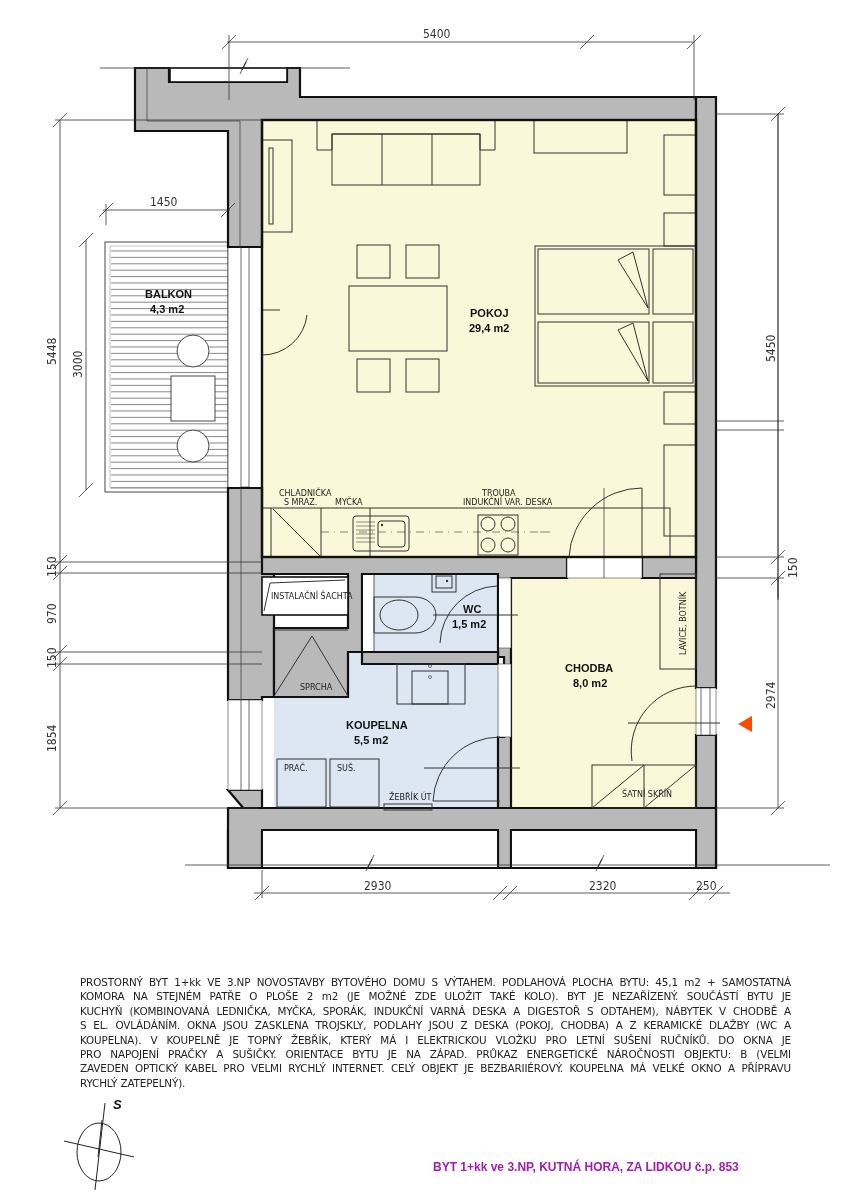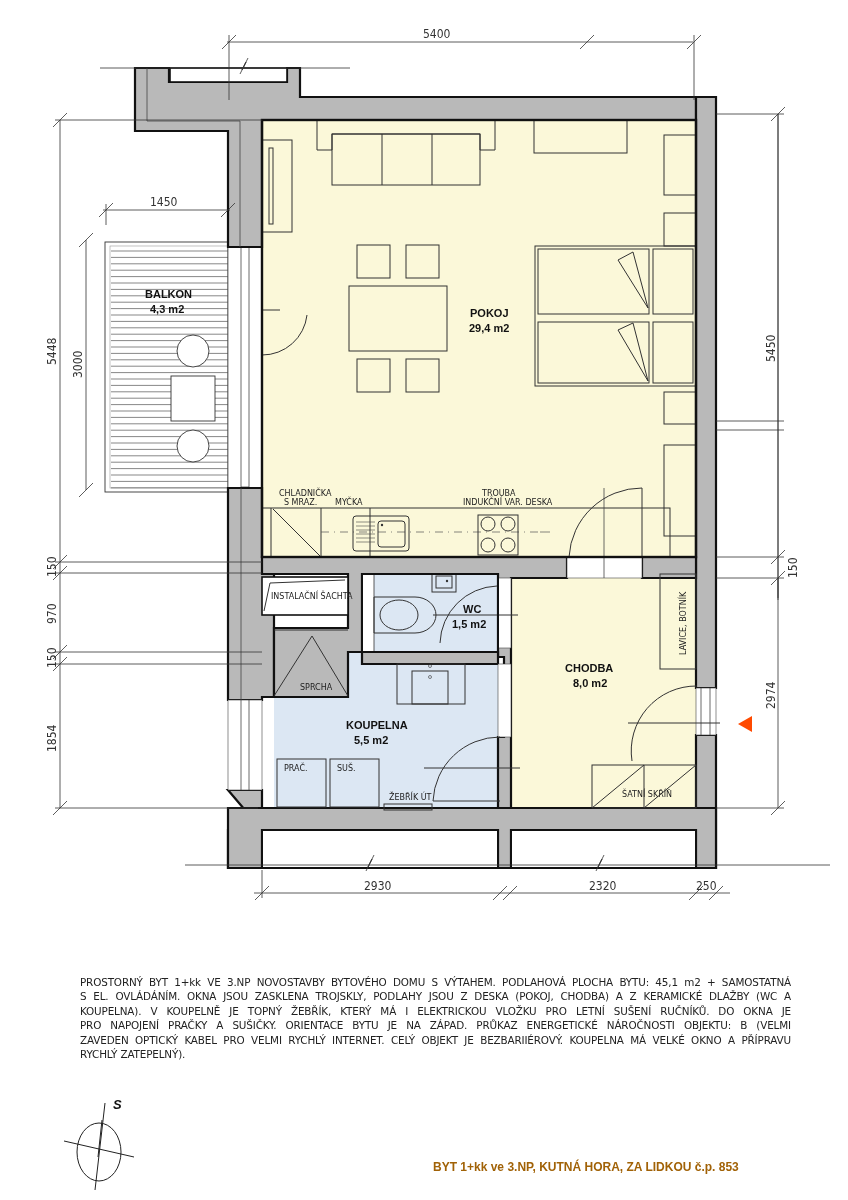--- a/index.html
+++ b/index.html
@@ -17,21 +17,21 @@
   .small { font-family: "DejaVu Sans", sans-serif; font-size: 8px; fill: #222; }
   .desc {
     position: absolute; left: 80px; top: 975px; width: 711px;
     font-family: "DejaVu Sans", sans-serif; font-size: 10.4px; line-height: 14.4px;
     color: #222; text-align: justify; letter-spacing: -0.15px;
   }
   .desc-line { display: block; text-align: justify; text-align-last: justify; white-space: nowrap; }
   .desc-line.last { text-align-last: left; }
   .footer-title {
     position: absolute; left: 433px; top: 1160px;
-    font-family: "Liberation Sans", sans-serif; font-weight: bold; font-size: 12px; color: #a16207;
+    font-family: "Liberation Sans", sans-serif; font-weight: bold; font-size: 12px; color: #a21caf;
   }
   .compass { position: absolute; left: 60px; top: 1090px; width: 80px; height: 105px; }
   .compass-letter { position: absolute; left: 113px; top: 1097px; font-family: "Liberation Sans", sans-serif; font-weight: bold; font-style: italic; font-size: 13px; color: #111; }
   .entrance { position: absolute; left: 738px; top: 716px; width: 0; height: 0;
     border-top: 8px solid transparent; border-bottom: 8px solid transparent; border-right: 14px solid #ff4a00; }
 </style>
 </head>
 <body>
 
 <svg id="plan" viewBox="0 0 848 900" xmlns="http://www.w3.org/2000/svg">
@@ -346,20 +346,22 @@
     <text class="small" x="389" y="800">ŽEBŘÍK ÚT</text>
     <text class="small" transform="translate(686,655) rotate(-90)">LAVICE, BOTNÍK</text>
     <text class="small" x="622" y="797">ŠATNÍ SKŘÍŇ</text>
   </g>
 </svg>
 
 <div class="entrance"></div>
 
 <div class="desc">
   <span class="desc-line">PROSTORNÝ BYT 1+kk VE 3.NP NOVOSTAVBY BYTOVÉHO DOMU S VÝTAHEM. PODLAHOVÁ PLOCHA BYTU: 45,1 m2 + SAMOSTATNÁ</span>
+  <span class="desc-line">KOMORA NA STEJNÉM  PATŘE O PLOŠE 2 m2 (JE MOŽNÉ ZDE ULOŽIT TAKÉ KOLO). BYT JE NEZAŘÍZENÝ. SOUČÁSTÍ BYTU JE</span>
+  <span class="desc-line">KUCHYŇ (KOMBINOVANÁ LEDNIČKA, MYČKA, SPORÁK, INDUKČNÍ VARNÁ DESKA A DIGESTOŘ S ODTAHEM), NÁBYTEK V CHODBĚ A</span>
   <span class="desc-line">S EL. OVLÁDÁNÍM. OKNA JSOU ZASKLENA TROJSKLY, PODLAHY JSOU Z DESKA (POKOJ, CHODBA) A Z KERAMICKÉ DLAŽBY (WC A</span>
   <span class="desc-line">KOUPELNA). V KOUPELNĚ JE TOPNÝ ŽEBŘÍK, KTERÝ MÁ I ELEKTRICKOU VLOŽKU PRO LETNÍ SUŠENÍ RUČNÍKŮ. DO OKNA JE</span>
   <span class="desc-line">PRO NAPOJENÍ PRAČKY A SUŠIČKY. ORIENTACE BYTU JE NA ZÁPAD. PRŮKAZ ENERGETICKÉ NÁROČNOSTI OBJEKTU: B (VELMI</span>
   <span class="desc-line">ZAVEDEN OPTICKÝ KABEL PRO VELMI RYCHLÝ INTERNET. CELÝ OBJEKT JE BEZBARIIÉROVÝ. KOUPELNA MÁ VELKÉ OKNO A PŘÍPRAVU</span>
   <span class="desc-line last">RYCHLÝ ZATEPELNÝ).</span>
 </div>
 
 <div class="compass-letter">S</div>
 <svg class="compass" viewBox="0 0 80 105" xmlns="http://www.w3.org/2000/svg">
   <ellipse cx="39" cy="62" rx="22" ry="29" fill="none" stroke="#222" stroke-width="1"></ellipse>

